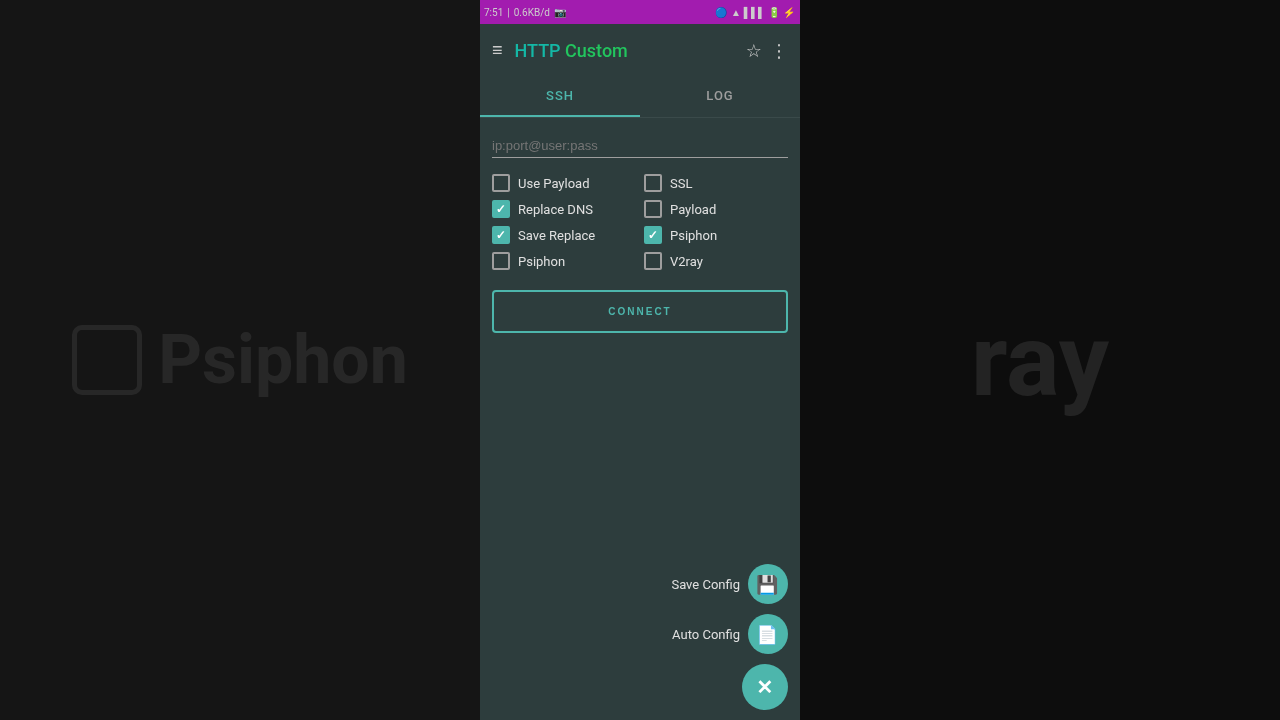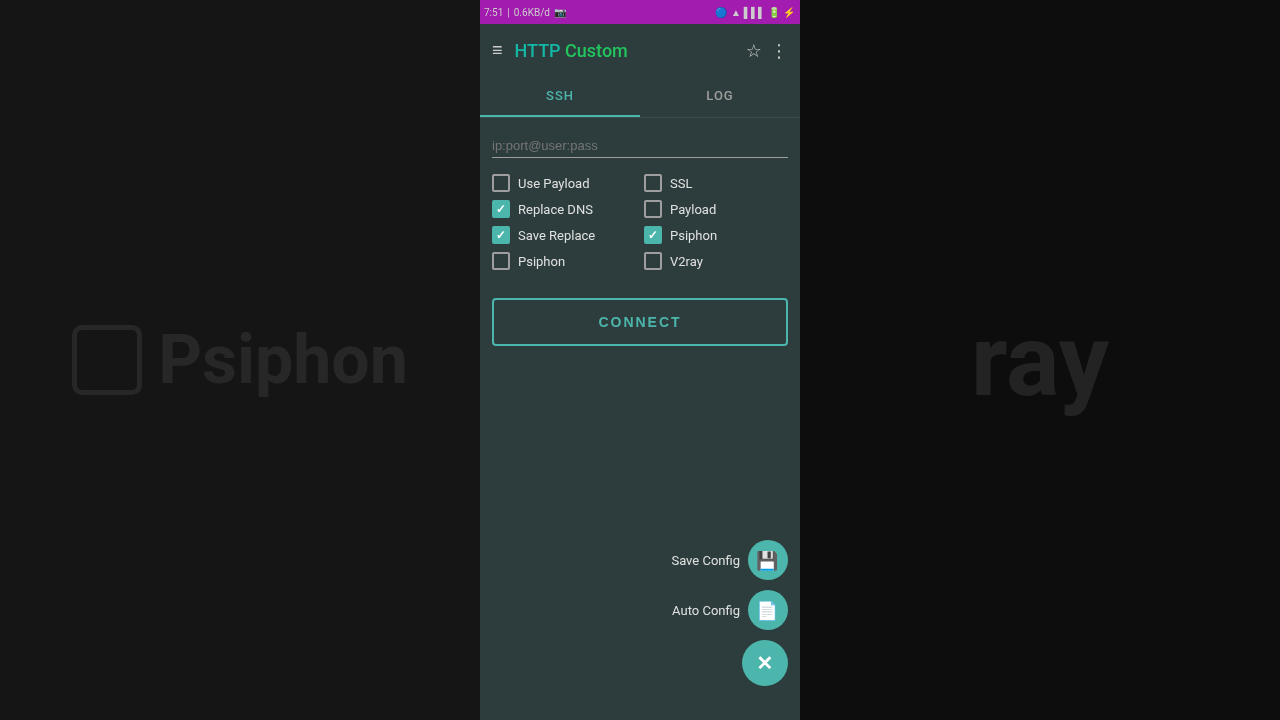--- a/index.html
+++ b/index.html
@@ -192,32 +192,32 @@
     }
 
     
     .connect-button {
       width: 100%;
       padding: 14px;
       background: transparent;
       border: 2px solid #4db6ac;
       border-radius: 4px;
       color: #4db6ac;
-      font-size: 14px;
+      font-size: 10px;
       font-weight: 600;
       letter-spacing: 2px;
       text-align: center;
       cursor: pointer;
-      margin-top: 12px;
+      margin-top: 4px;
     }
 
     
     .fab-container {
       position: absolute;
-      bottom: 34px;
+      bottom: 10px;
       right: 12px;
       display: flex;
       flex-direction: column;
       align-items: flex-end;
       gap: 10px;
       justify-content: flex-end;
     }
 
     .fab-item {
       display: flex;

